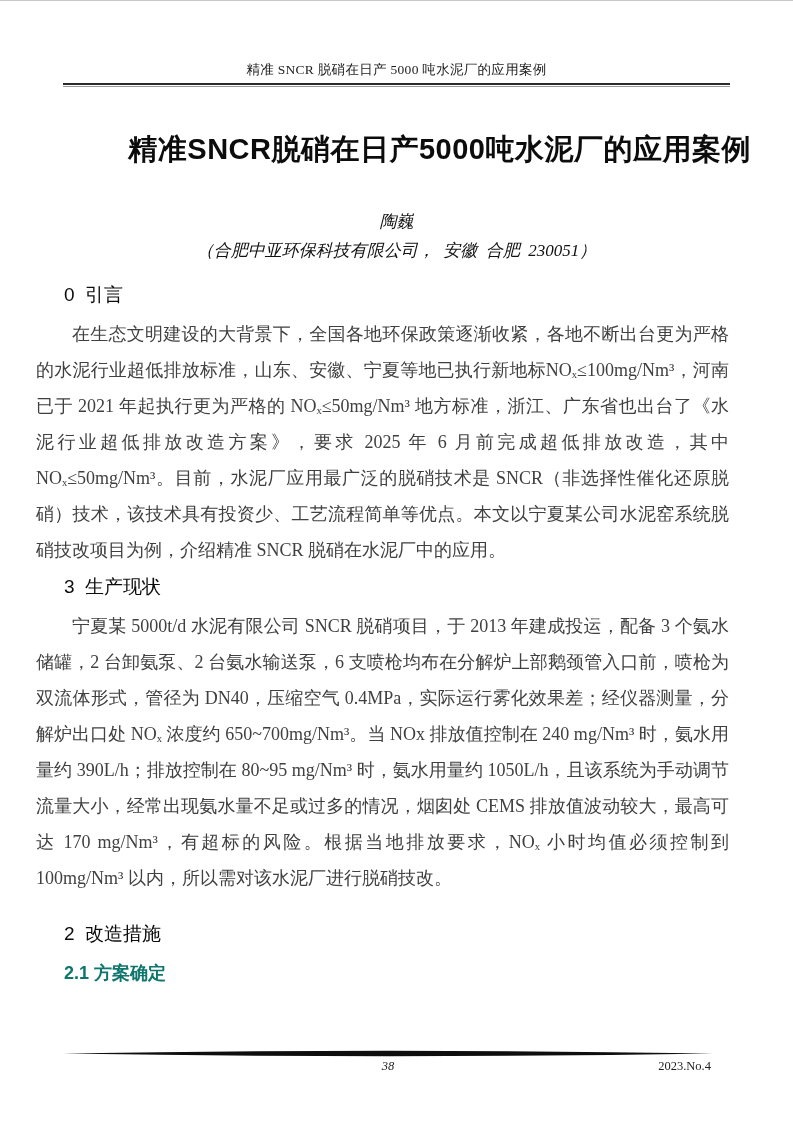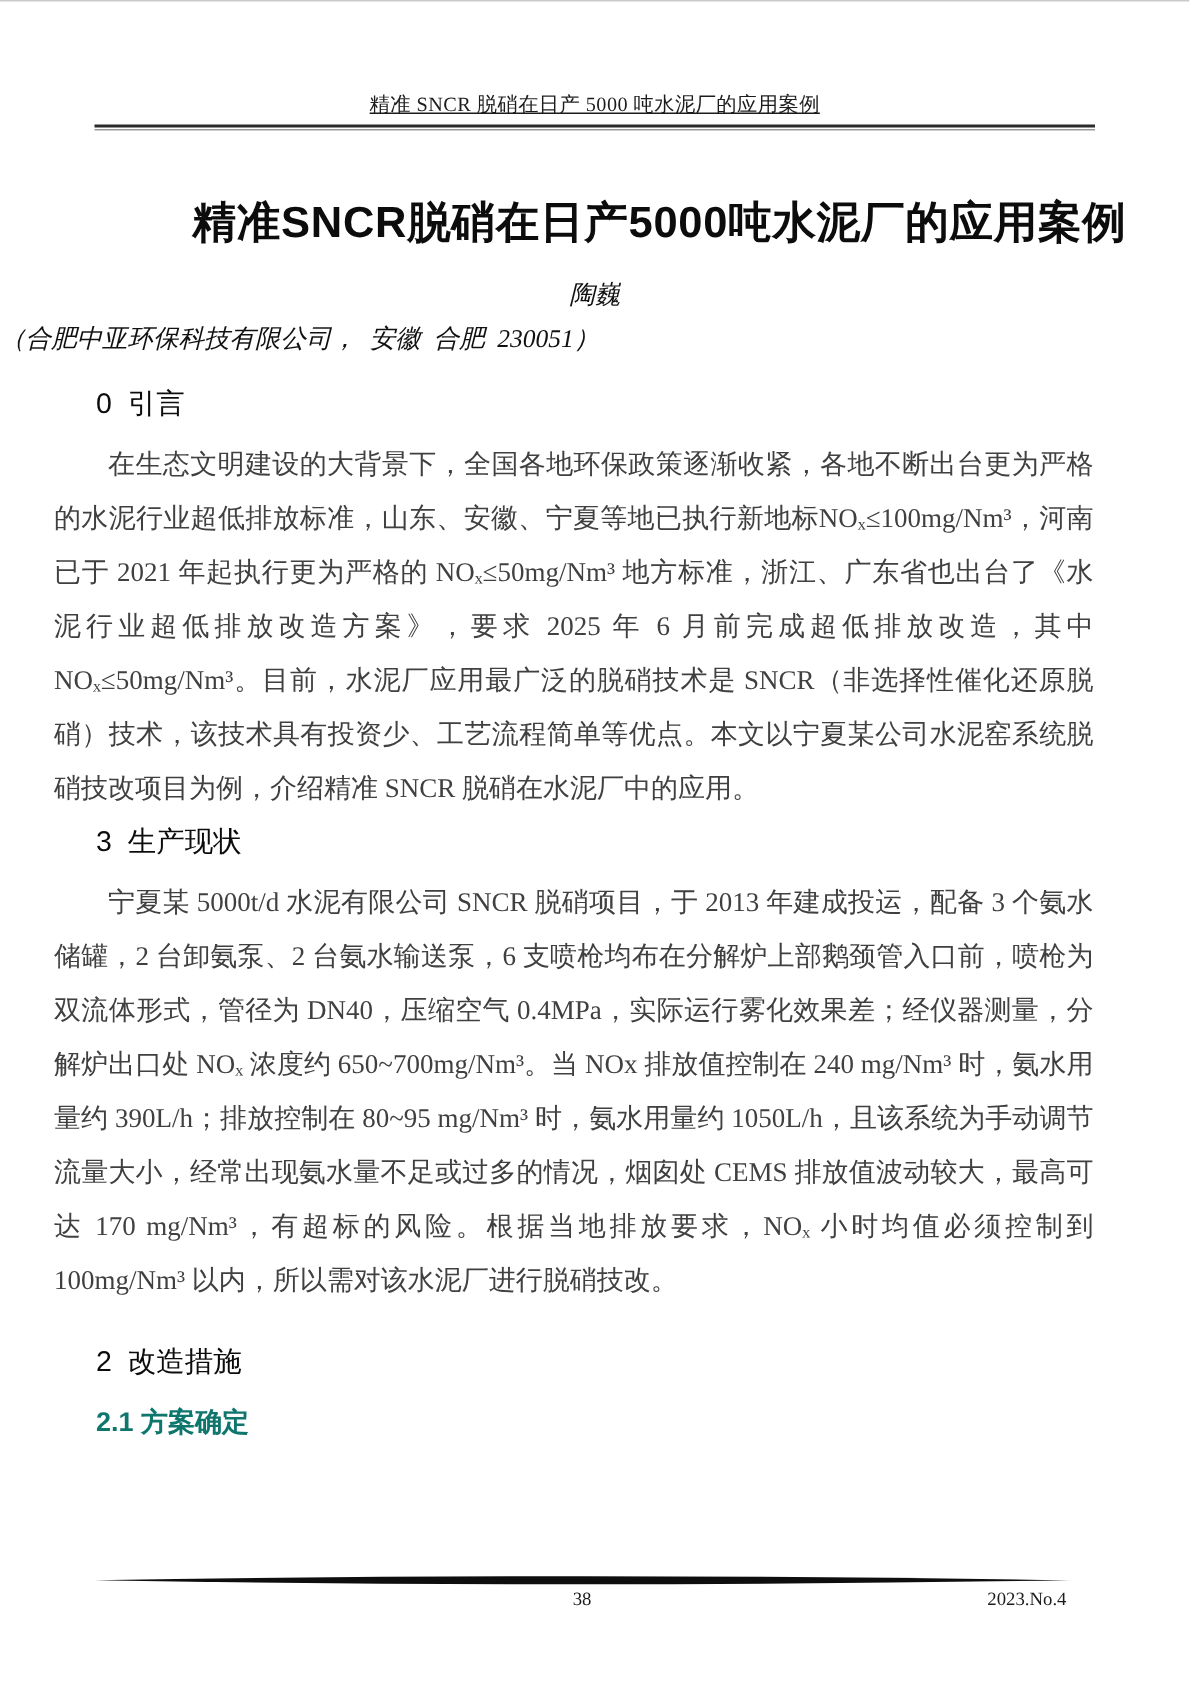--- a/index.html
+++ b/index.html
@@ -14,47 +14,47 @@
     font-family: "Liberation Serif", "DejaVu Serif", serif;
     overflow: hidden;
     border-top: 1px solid #c9c9c9;
   }
   .running-head {
     padding-top: 60px;
     text-align: center;
     font-size: 13.5px;
     letter-spacing: 0.3px;
     color: #1c1c1c;
-    text-decoration: underline;
   }
   .head-rule {
     margin: 4px 63px 0 63px;
     height: 4px;
     border-top: 2px solid #2b2b2b;
     border-bottom: 1px solid #9a9a9a;
   }
   .doc-title {
     margin: 43px 42px 0 42px;
     text-align: right;
     font-family: "Liberation Sans", "DejaVu Sans", sans-serif;
     font-weight: 700;
     font-size: 29px;
     line-height: 38px;
     letter-spacing: 0.5px;
     color: #0c0c0c;
   }
   .author {
-    margin-top: 18px;
+    margin-top: 43px;
     text-align: center;
     font-size: 17px;
     line-height: 22px;
     font-style: italic;
   }
   .affiliation {
     margin-top: 7px;
+    text-align: center;
     font-size: 17px;
     line-height: 22px;
     font-style: italic;
     white-space: pre;
   }
   .sec-heading {
     margin: 20px 64px 0 64px;
     font-family: "Liberation Sans", "DejaVu Sans", sans-serif;
     font-weight: 400;
     font-size: 19px;
@@ -88,21 +88,21 @@
     width: 650px;
   }
   .footer-divider { display: block; }
   .footer-row {
     position: relative;
     margin-top: 1px;
     font-size: 12.5px;
     line-height: 16px;
     color: #1c1c1c;
   }
-  .page-num { display: block; text-align: center; }
+  .page-num { display: block; text-align: center; font-style: italic; }
   .issue { position: absolute; right: 2px; top: 0; }
 </style>
 </head>
 <body>
 
 <div class="page">
 
   <div class="running-head">精准 SNCR 脱硝在日产 5000 吨水泥厂的应用案例</div>
   <div class="head-rule"></div>
 

